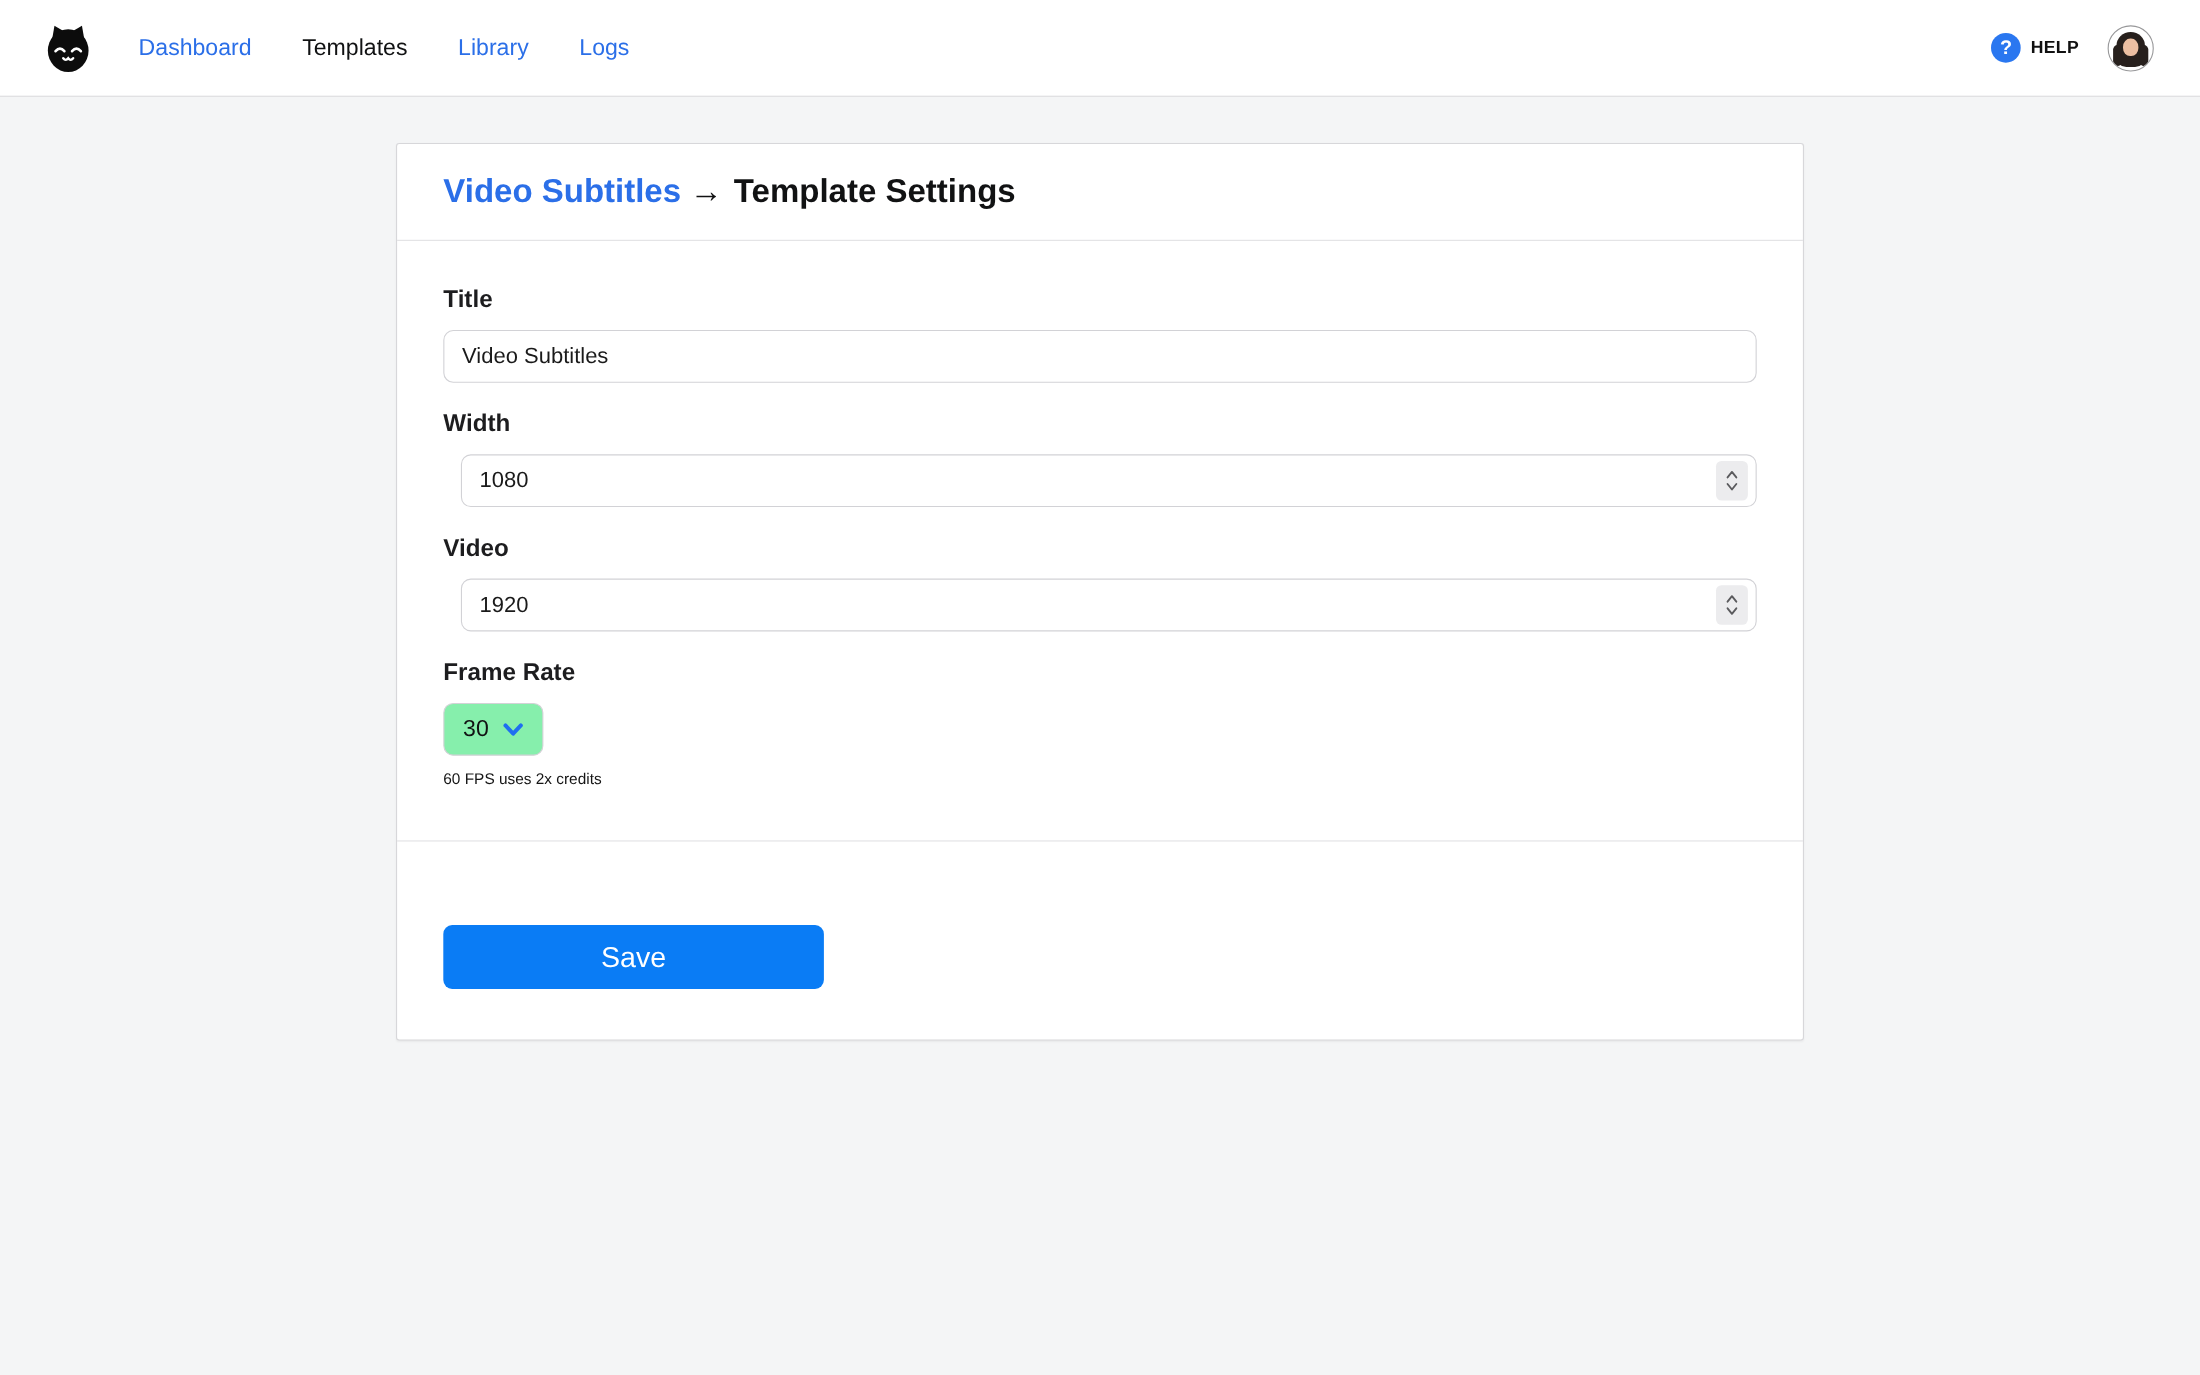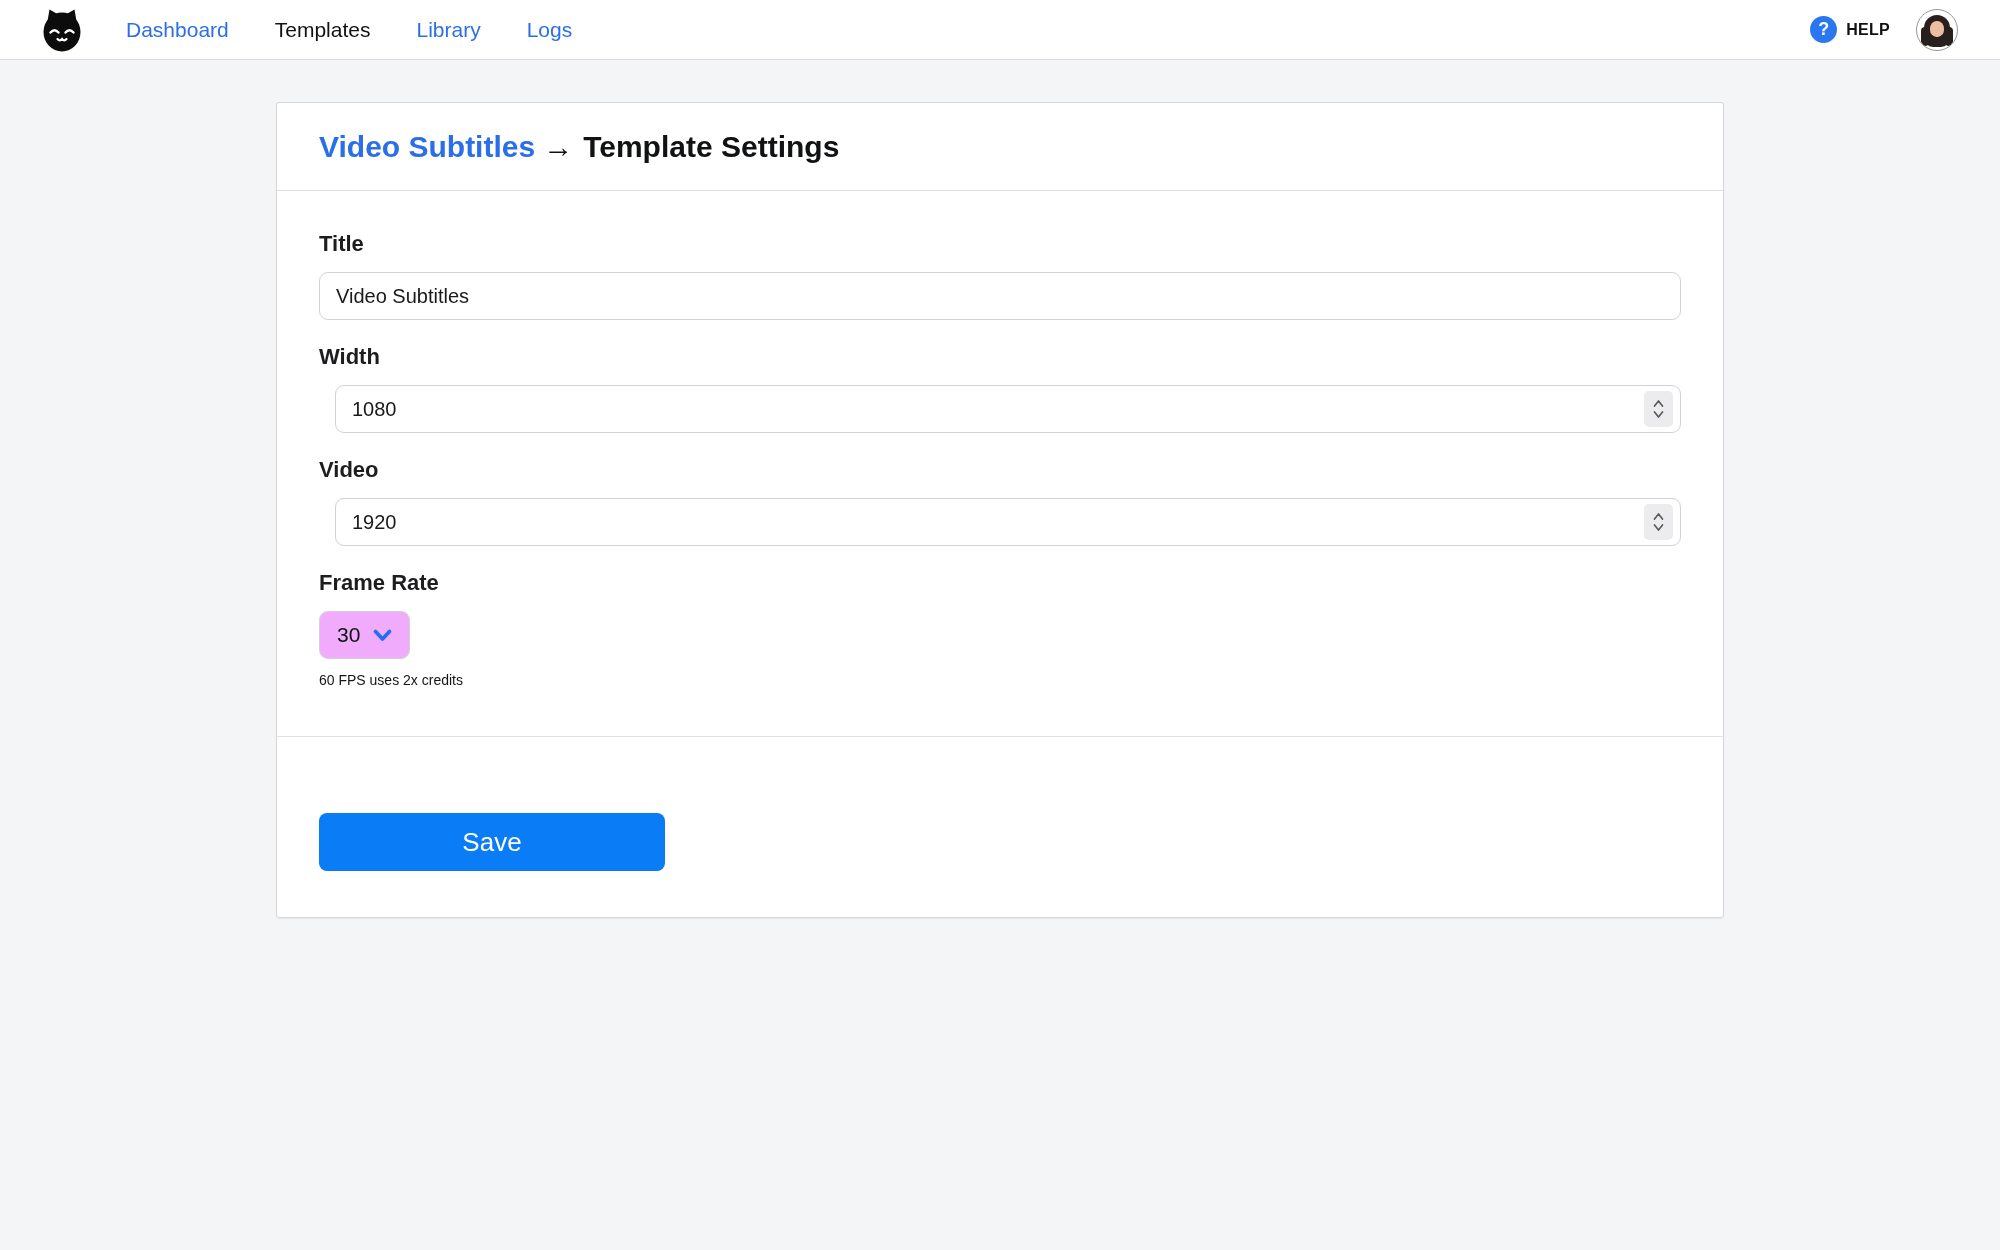--- a/index.html
+++ b/index.html
@@ -6,21 +6,21 @@
   html, body { width: 2000px; height: 1250px; }
   body {
     background: #f4f5f6;
     font-family: "Liberation Sans", sans-serif;
     color: #1a1a1a;
     overflow: hidden;
   }
 
   
   .topbar {
-    height: 60px;
+    height: 88px;
     background: #ffffff;
     border-bottom: 1px solid #dadadc;
     display: flex;
     align-items: center;
     padding: 0 42px 0 38px;
   }
   .logo { width: 48px; height: 48px; display: flex; align-items: center; justify-content: center; }
   .nav-links { display: flex; align-items: center; margin-left: 40px; gap: 46px; }
   .nav-link {
     font-size: 21px;
@@ -53,21 +53,21 @@
   }
   .avatar .lock-left { left: 4px; }
   .avatar .lock-right { right: 4px; }
   .avatar .face {
     position: absolute; left: 13px; top: 11px; width: 14px; height: 16px;
     background: #ecbfa2; border-radius: 48% 48% 46% 46%;
   }
 
   
   .card {
-    width: 1448px;
+    width: 1280px;
     margin: 42px auto 0;
     background: #ffffff;
     border: 1px solid #d7d7da;
     border-radius: 3px;
     box-shadow: 0 1px 2px rgba(0,0,0,0.05);
   }
   .card-header {
     padding: 27px 42px 26px;
     border-bottom: 1px solid #e1e1e4;
     font-size: 30px;
@@ -111,21 +111,21 @@
   }
 
   .select-box {
     display: inline-flex;
     align-items: center;
     gap: 13px;
     height: 48px;
     padding: 0 17px;
     border: 1px solid #d2d2d6;
     border-radius: 9px;
-    background: #f0abfc;
+    background: #86efac;
     cursor: pointer;
   }
   .select-value { font-size: 21px; color: #111213; }
   .field-note { font-size: 14px; color: #151515; margin-top: 13px; }
   .frame-group { margin-bottom: 0; }
 
   .card-footer {
     border-top: 1px solid #e1e1e4;
     padding: 46px 42px;
   }

